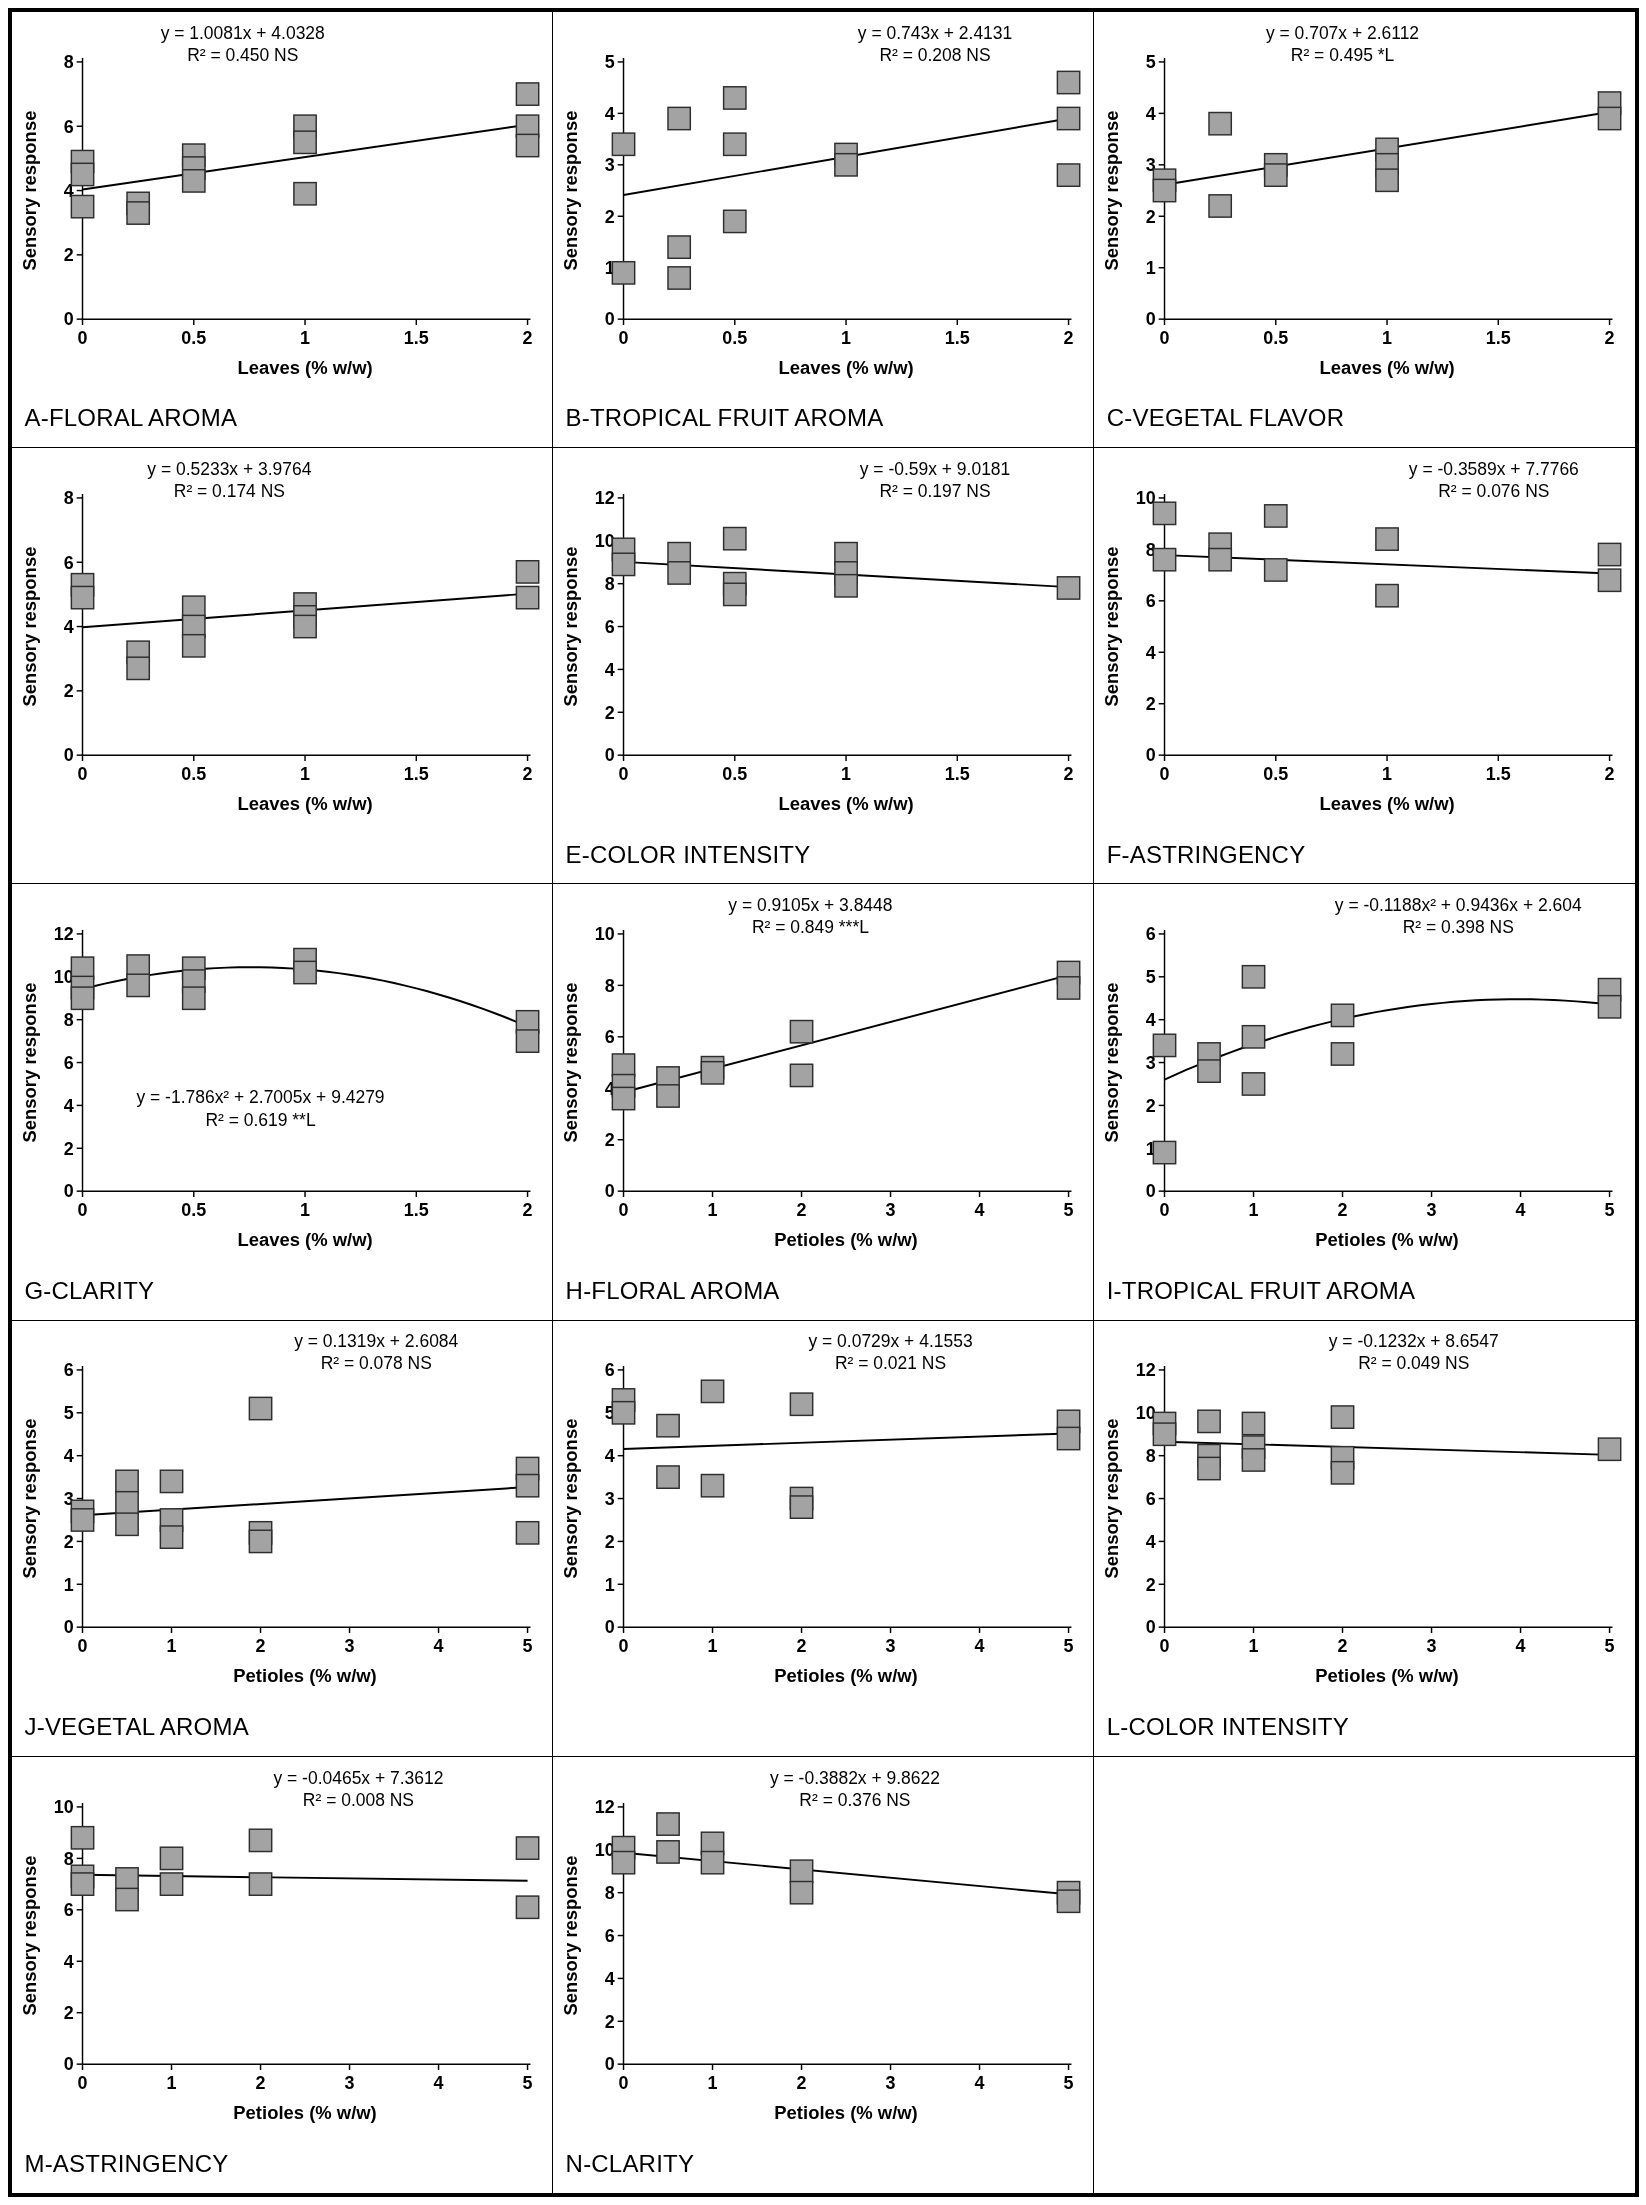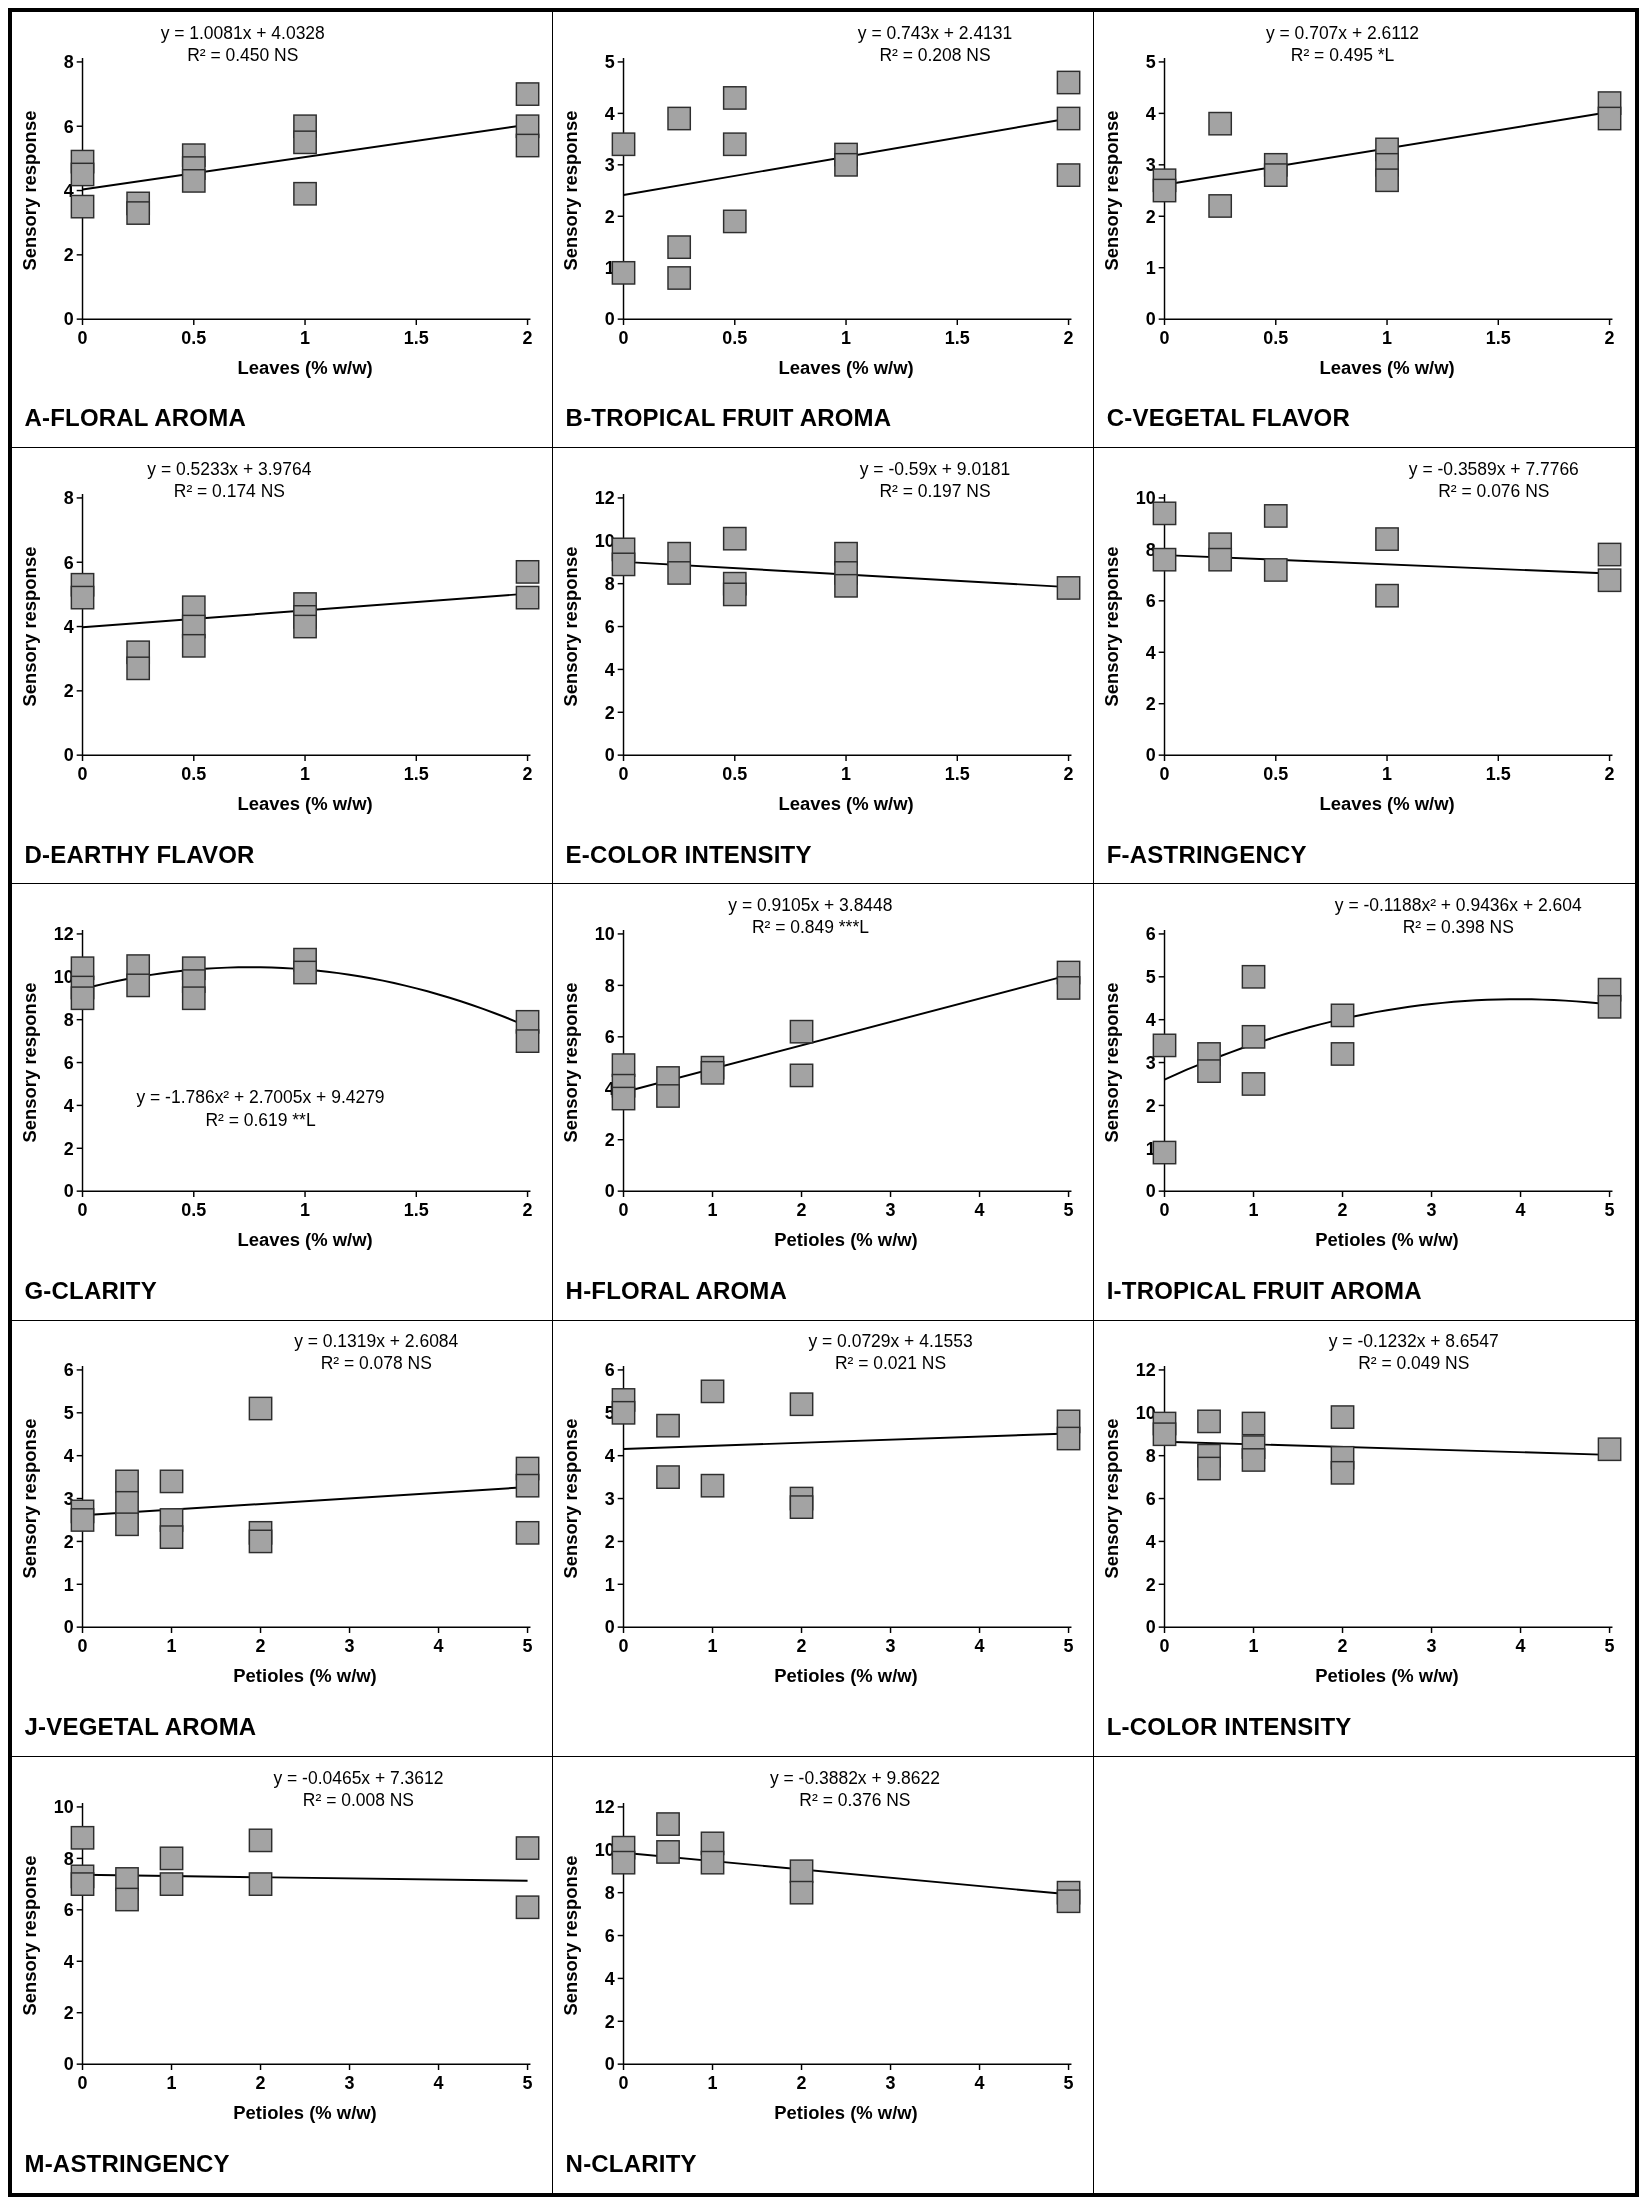--- a/index.html
+++ b/index.html
@@ -4,21 +4,21 @@
 <style>
   html,body{margin:0;padding:0;background:#ffffff;}
   body{width:1647px;height:2205px;font-family:"Liberation Sans",sans-serif;overflow:hidden;}
   .figure{box-sizing:border-box;width:1647px;height:2205px;padding:7.8px;}
   .figure-border{box-sizing:border-box;width:100%;height:100%;border:4.9px solid #000;
     display:grid;grid-template-columns:repeat(3,1fr);grid-template-rows:repeat(5,1fr);}
   .cell{box-sizing:border-box;border-right:1.5px solid #000;border-bottom:1.5px solid #000;
     padding:6.8px 1.9px 1.9px 4.9px;overflow:hidden;background:#fff;}
   .cell:nth-child(3n){border-right:none;}
   .cell:nth-child(n+13){border-bottom:none;}
-  .panel-label{font-size:24px;color:#000;margin:4.9px 0 0 7.8px;letter-spacing:0.2px;font-weight:bold;}
+  .panel-label{font-size:24px;color:#000;margin:4.9px 0 0 7.8px;letter-spacing:0.2px;}
   svg text.tick{font-family:"Liberation Sans",sans-serif;font-weight:bold;font-size:37px;fill:#000;}
   svg text.axis-label{font-family:"Liberation Sans",sans-serif;font-weight:bold;font-size:38px;fill:#000;}
   svg text.equation{font-family:"Liberation Sans",sans-serif;font-size:36px;fill:#000;}
 </style>
 </head>
 <body>
 
 <div class="figure">
   <div class="figure-border">
       <div class="cell"><svg width="529" height="379" viewBox="0 0 1090 780">
@@ -183,21 +183,21 @@
           <rect x="341.25" y="290.25" width="46" height="46" fill="#a3a3a3" stroke="#2e2e2e" stroke-width="3"></rect>
           <rect x="341.25" y="330" width="46" height="46" fill="#a3a3a3" stroke="#2e2e2e" stroke-width="3"></rect>
           <rect x="341.25" y="369.75" width="46" height="46" fill="#a3a3a3" stroke="#2e2e2e" stroke-width="3"></rect>
           <rect x="570.5" y="283.625" width="46" height="46" fill="#a3a3a3" stroke="#2e2e2e" stroke-width="3"></rect>
           <rect x="570.5" y="310.125" width="46" height="46" fill="#a3a3a3" stroke="#2e2e2e" stroke-width="3"></rect>
           <rect x="570.5" y="330" width="46" height="46" fill="#a3a3a3" stroke="#2e2e2e" stroke-width="3"></rect>
           <rect x="1029" y="217.375" width="46" height="46" fill="#a3a3a3" stroke="#2e2e2e" stroke-width="3"></rect>
           <rect x="1029" y="270.375" width="46" height="46" fill="#a3a3a3" stroke="#2e2e2e" stroke-width="3"></rect>
           <text x="437.61" y="40.559999999999995" text-anchor="middle" class="equation">y = 0.5233x + 3.9764</text>
           <text x="437.61" y="86.56" text-anchor="middle" class="equation">R² = 0.174 NS</text>
-        </svg><div class="panel-label">D-EARTHY FLAVOR</div></div>
+        </svg></div>
       <div class="cell"><svg width="529" height="379" viewBox="0 0 1090 780">
           <line x1="135" y1="618" x2="1058" y2="618" stroke="#000000" stroke-width="3"></line>
           <line x1="135" y1="80" x2="135" y2="618" stroke="#000000" stroke-width="3"></line>
           <line x1="135" y1="618" x2="135" y2="630" stroke="#000000" stroke-width="3"></line>
           <text x="135" y="670" text-anchor="middle" class="tick">0</text>
           <line x1="364.25" y1="618" x2="364.25" y2="630" stroke="#000000" stroke-width="3"></line>
           <text x="364.25" y="670" text-anchor="middle" class="tick">0.5</text>
           <line x1="593.5" y1="618" x2="593.5" y2="630" stroke="#000000" stroke-width="3"></line>
           <text x="593.5" y="670" text-anchor="middle" class="tick">1</text>
           <line x1="822.75" y1="618" x2="822.75" y2="630" stroke="#000000" stroke-width="3"></line>

